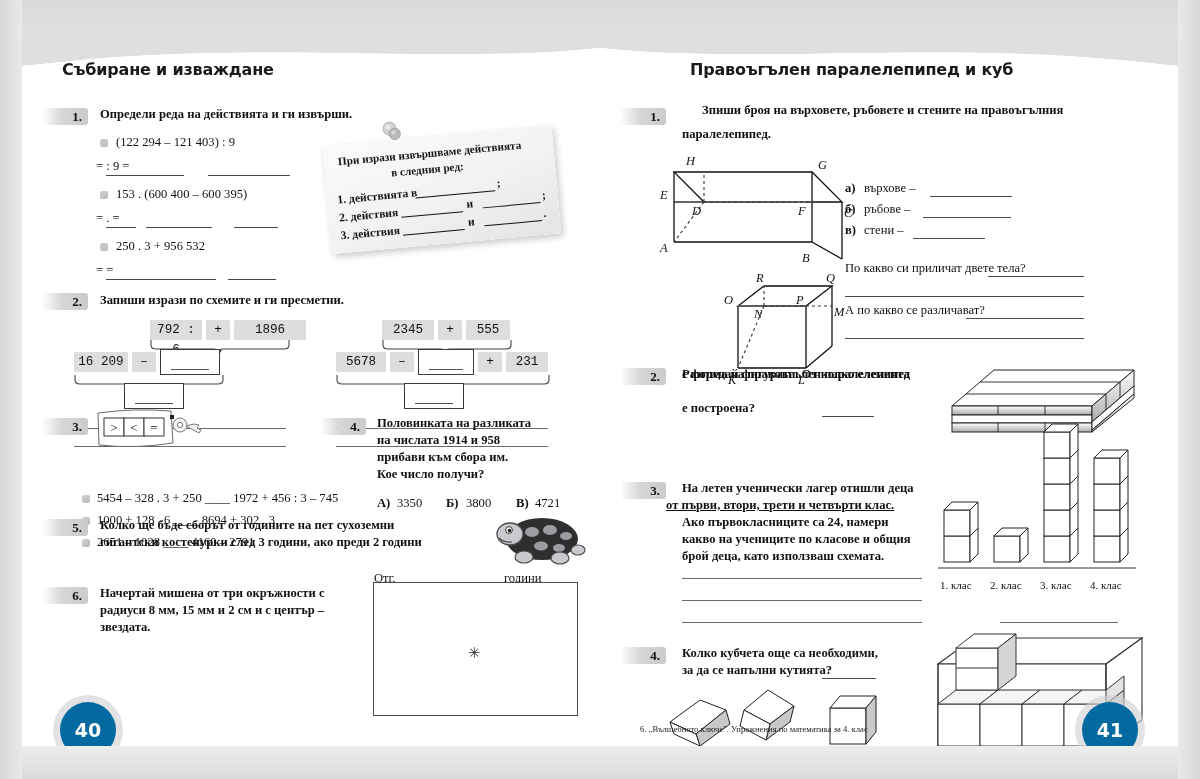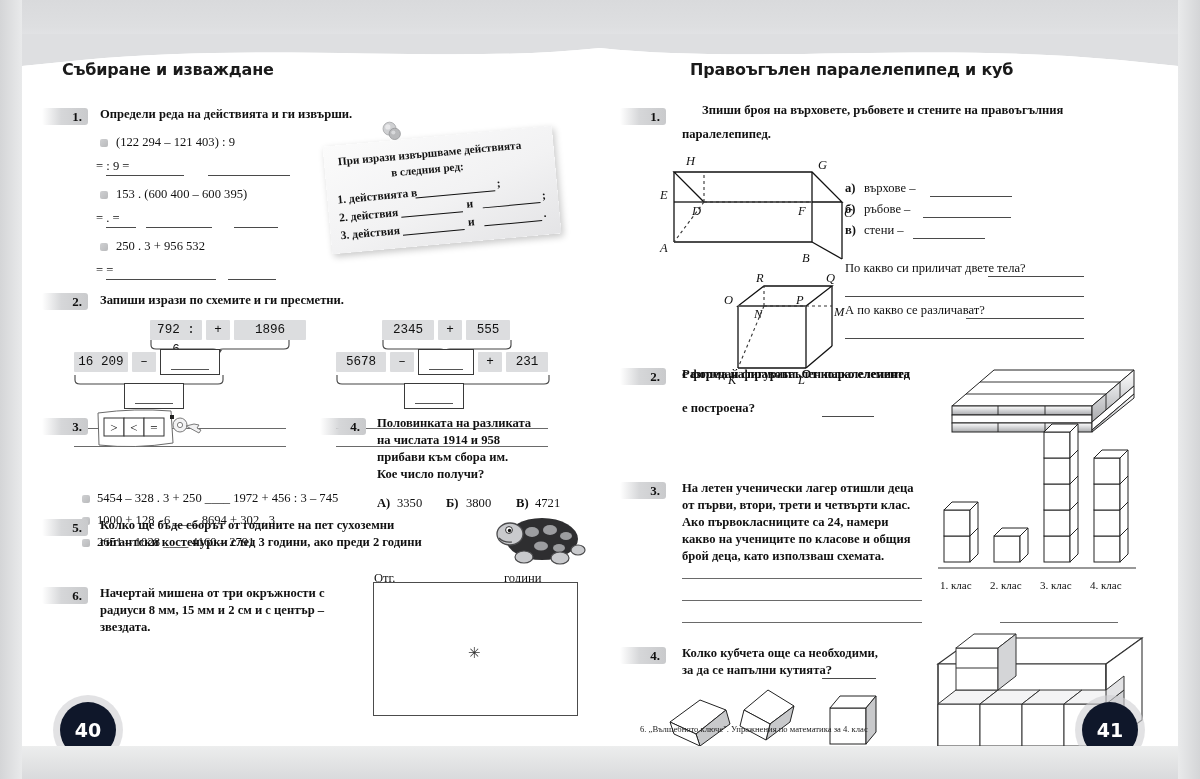--- a/index.html
+++ b/index.html
@@ -91,21 +91,21 @@
   
   .signcard { position:absolute; }
 
   
   .rectbox { position:absolute; border:1.4px solid #4c4c4c; background:#fff; }
   .star { position:absolute; font-size:15px; color:#333; }
 
   
   .pagenum {
     position:absolute; width:56px; height:56px; border-radius:50%;
-    background:#0f172a; color:#fff; font-family:"DejaVu Sans", sans-serif;
+    background:#0369a1; color:#fff; font-family:"DejaVu Sans", sans-serif;
     font-weight:bold; font-size:19px; text-align:center; line-height:56px;
     box-shadow:0 0 0 7px rgba(208,209,212,.62);
   }
 
   
   .footer { position:absolute; font-size:8.6px; color:#222; white-space:nowrap; }
 
   svg { overflow:visible; }
   .fig { position:absolute; }
   .lbl { font-family:"Liberation Serif", serif; font-style:italic; font-size:12.5px; fill:#111; }
@@ -399,21 +399,21 @@
       <line x1="97" y1="63" x2="97" y2="72" stroke="#222" stroke-width="0.9"></line>
       <polygon points="144,46 186,10 186,26 144,62" fill="url(#brk)" stroke="#222" stroke-width="1"></polygon>
       <line x1="158" y1="34" x2="158" y2="50" stroke="#222" stroke-width="0.9"></line>
       <line x1="172" y1="22" x2="172" y2="38" stroke="#222" stroke-width="0.9"></line>
       <polygon points="144,62 186,26 186,34 144,70" fill="#fff" stroke="#222" stroke-width="1"></polygon>
       <polygon points="144,70 186,34 186,38 144,72" fill="url(#brk)" stroke="#222" stroke-width="1"></polygon>
     </svg>
 
     <div class="numpill" style="left:20px; top:448px;">3.</div>
     <div class="tx b" style="left:82px; top:446px;text-align:center;">На летен ученически лагер отишли деца</div>
-    <div class="tx b" style="left:82px; top:463px;">от първи, втори, трети и четвърти клас.</div>
+    <div class="tx b" style="left:66px; top:463px;text-decoration:underline;">от първи, втори, трети и четвърти клас.</div>
     <div class="tx b" style="left:82px; top:480px;">Ако първокласниците са 24, намери</div>
     <div class="tx b" style="left:82px; top:497px;">какво на  учениците по класове и общия</div>
     <div class="tx b" style="left:82px; top:514px;">брой деца, като използваш схемата.</div>
     <div class="uline thin" style="left:82px; top:544px; width:240px;"></div>
     <div class="uline thin" style="left:82px; top:566px; width:240px;"></div>
     <div class="uline thin" style="left:82px; top:588px; width:240px;"></div>
 
     <svg class="fig" style="left:336px; top:424px;" width="210" height="130" viewBox="0 0 210 130">
       <g fill="#fff" stroke="#222" stroke-width="1">
 

